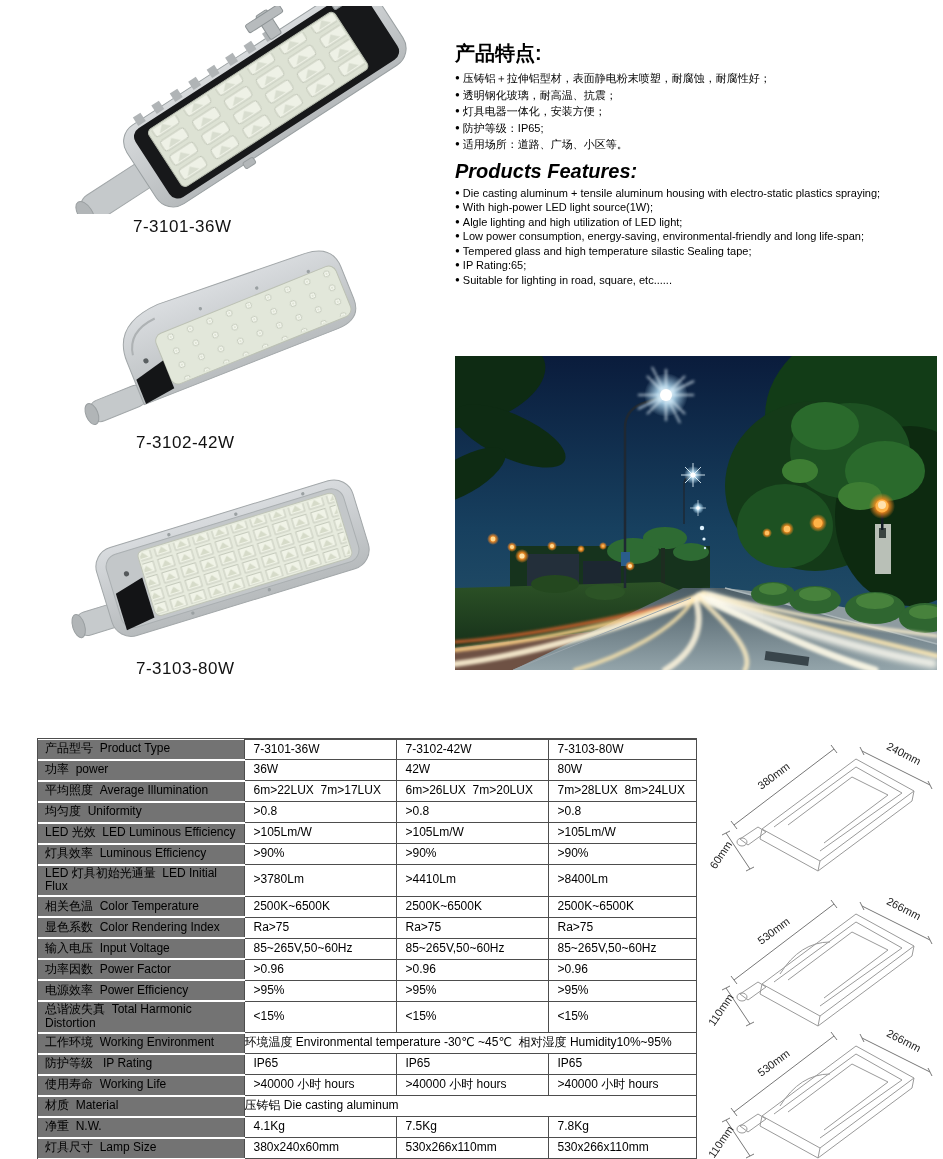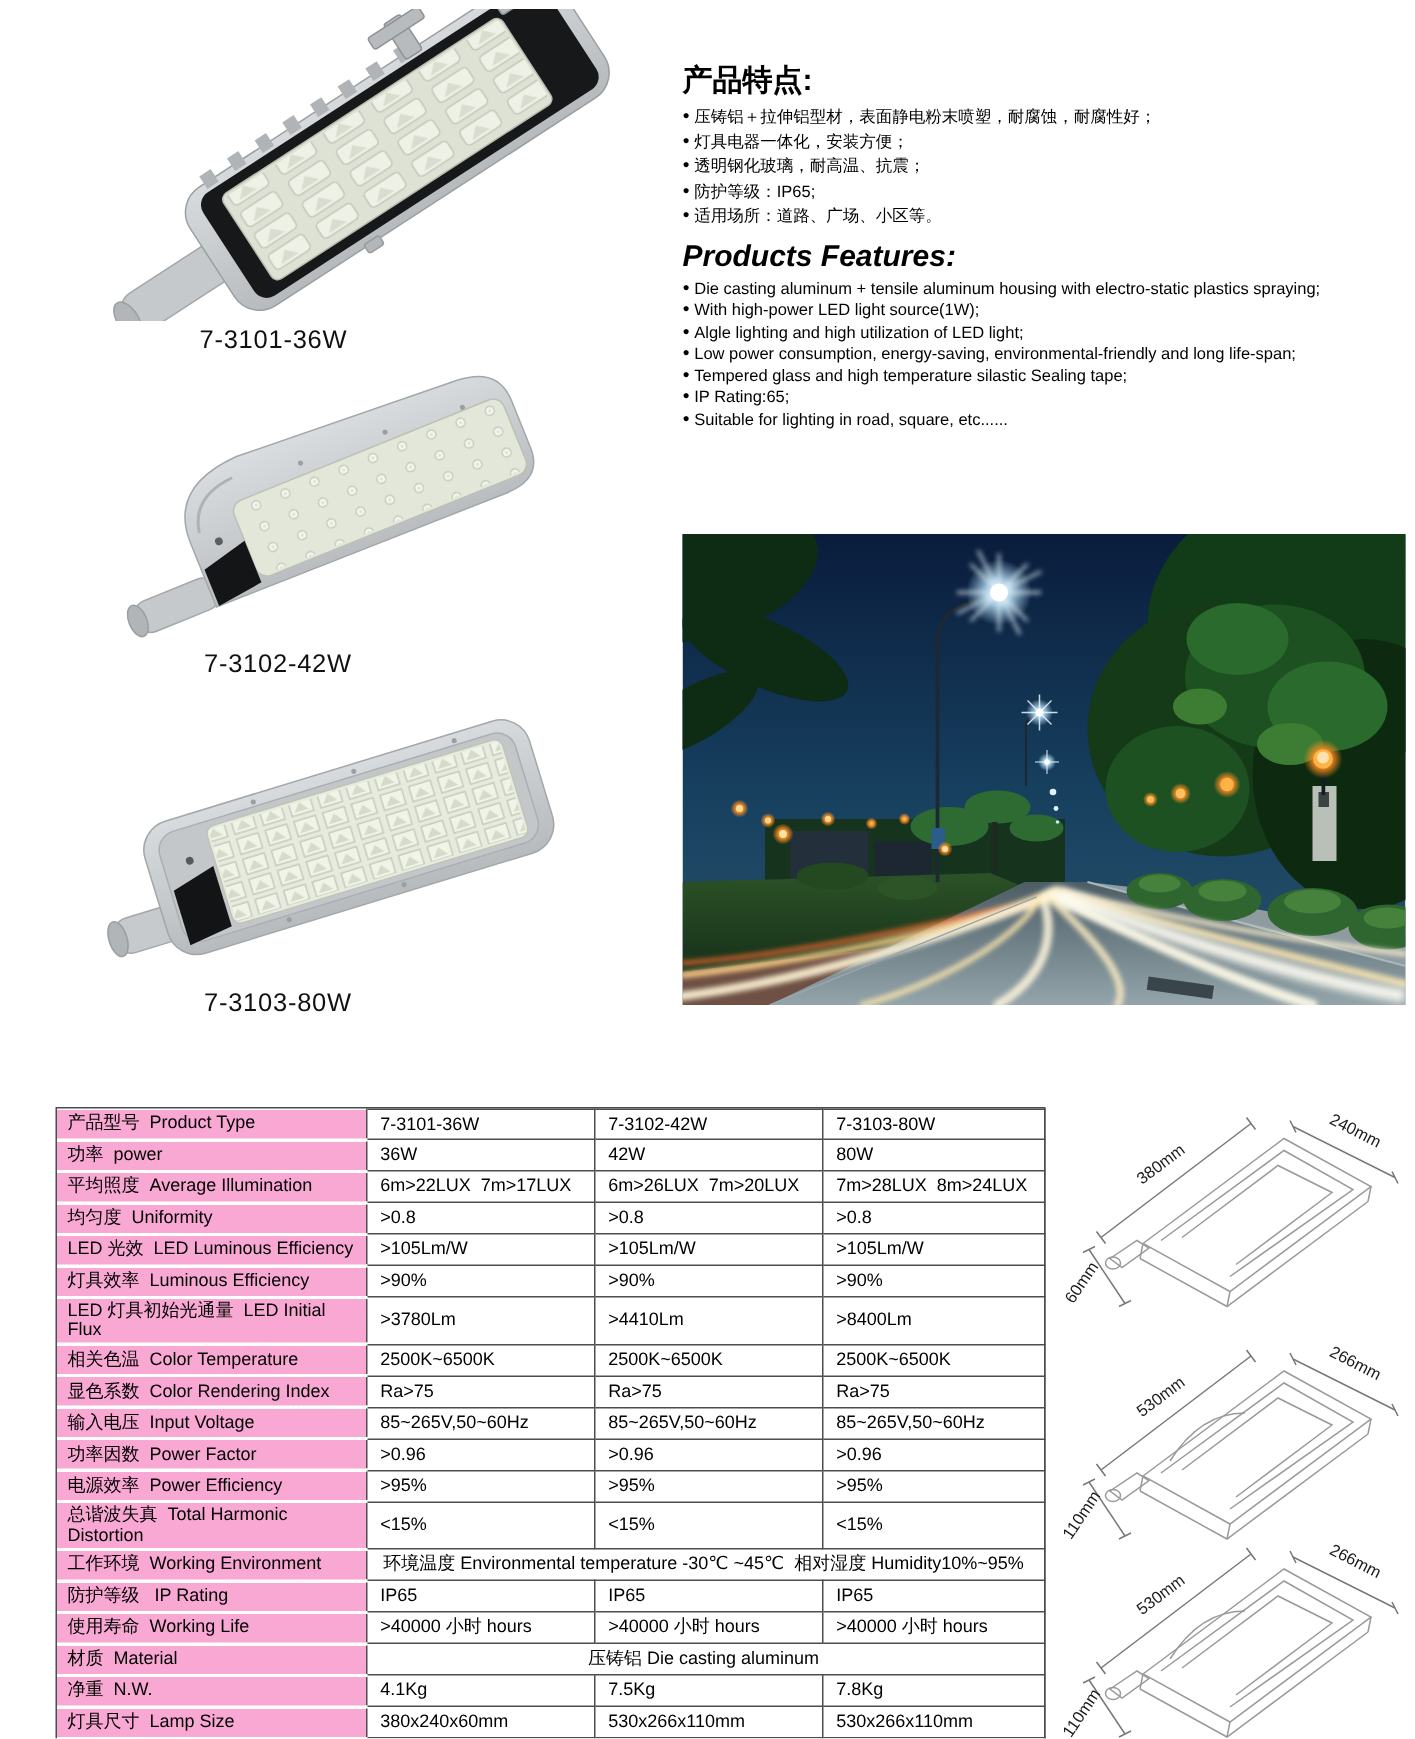--- a/index.html
+++ b/index.html
@@ -18,24 +18,24 @@
   ul.features{list-style:none;margin:0;padding:0;font-size:11px;}
   ul.features.cn li{line-height:1.5;}
   ul.features.en li{line-height:1.32;text-align:justify;}
   ul.features li::before{content:"●";font-size:8px;vertical-align:2px;margin-right:3px;}
 
   .street-photo{position:absolute;left:455px;top:356px;width:482px;height:314px;}
 
   .spec-wrap{position:absolute;left:37px;top:738px;width:658px;border:1px solid #4d4d4d;}
   table.spec{border-collapse:collapse;table-layout:fixed;width:100%;font-size:12px;}
   table.spec td{height:17px;line-height:1.15;padding:1px 2px 1px 7px;vertical-align:middle;white-space:pre-wrap;overflow:hidden;}
-  table.spec td.lbl{background:#f9a8d4;border-bottom:2px solid #fff;border-right:1px solid #4d4d4d;}
+  table.spec td.lbl{background:#737373;border-bottom:2px solid #fff;border-right:1px solid #4d4d4d;}
   table.spec tr:last-child td.lbl{border-bottom:none;}
   table.spec td.val{background:#fff;border:1px solid #4d4d4d;padding-left:9px;}
-  table.spec td.merged{text-align:center;padding-left:0;}
+  table.spec td.merged{padding-left:0;}
 
   .dim-drawing{position:absolute;left:700px;width:243px;height:148px;}
   .dim1{top:729px;}
   .dim2{top:884px;}
   .dim3{top:1016px;}
   svg text.dim-label{font-family:"Liberation Sans","DejaVu Sans",sans-serif;font-size:11px;fill:#1a1a1a;}
 </style>
 </head>
 <body>
 
@@ -133,22 +133,22 @@
         <circle cx="120" cy="133" r="1.7" fill="#9aa0a2"></circle>
       <circle cx="200" cy="133" r="1.7" fill="#9aa0a2"></circle>
     </g>
   </svg>
   <div class="product-caption cap3">7-3103-80W</div>
 
   <div class="features-block">
     <div class="feat-title">产品特点:</div>
     <ul class="features cn">
       <li>压铸铝＋拉伸铝型材，表面静电粉末喷塑，耐腐蚀，耐腐性好；</li>
+      <li>透明钢化玻璃，耐高温、抗震；</li>
       <li>灯具电器一体化，安装方便；</li>
-      <li>透明钢化玻璃，耐高温、抗震；</li>
       <li>防护等级：IP65;</li>
       <li>适用场所：道路、广场、小区等。</li>
     </ul>
     <div class="feat-title en">Products Features:</div>
     <ul class="features en">
       <li>Die casting aluminum + tensile aluminum  housing with electro-static plastics spraying;</li>
       <li>With high-power LED light source(1W);</li>
       <li>Algle lighting and high utilization of LED light;</li>
       <li>Low power consumption, energy-saving, environmental-friendly and long life-span;</li>
       <li>Tempered glass and high temperature silastic Sealing tape;</li>

